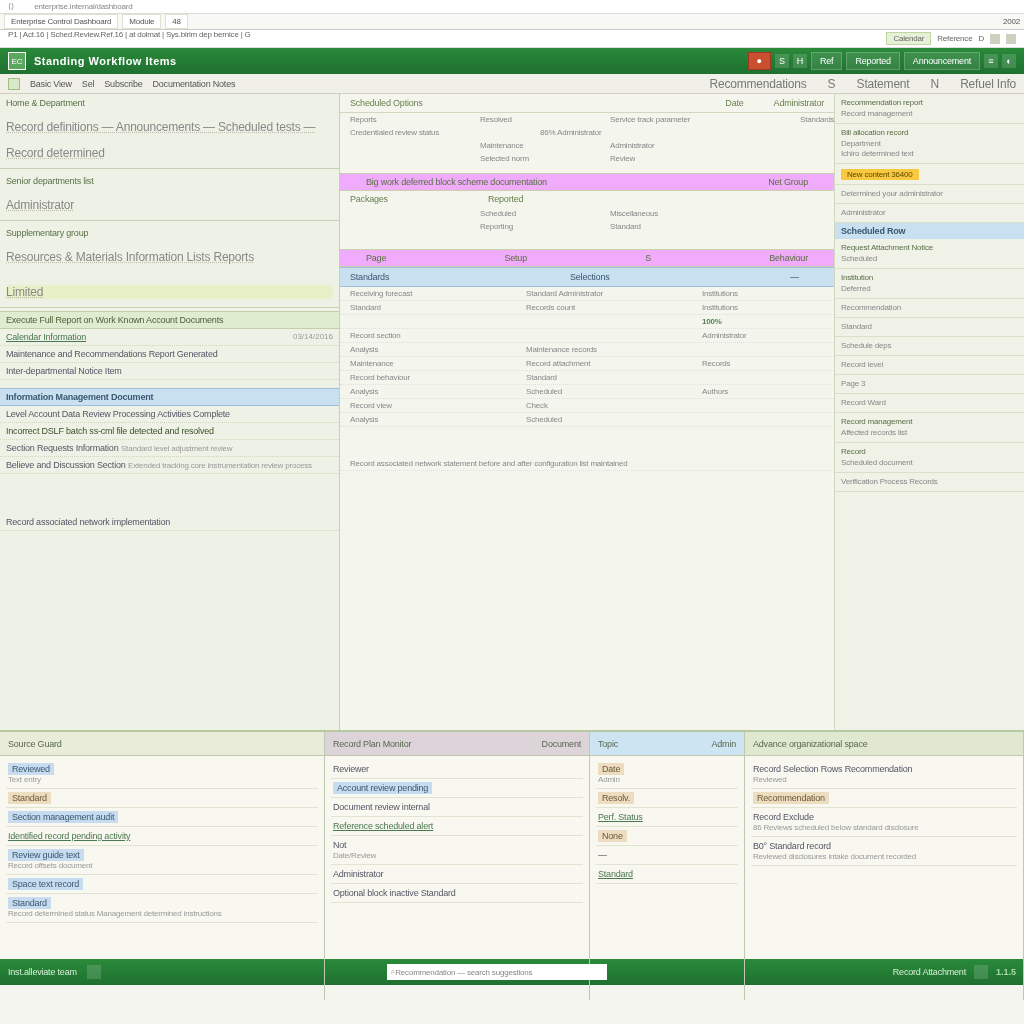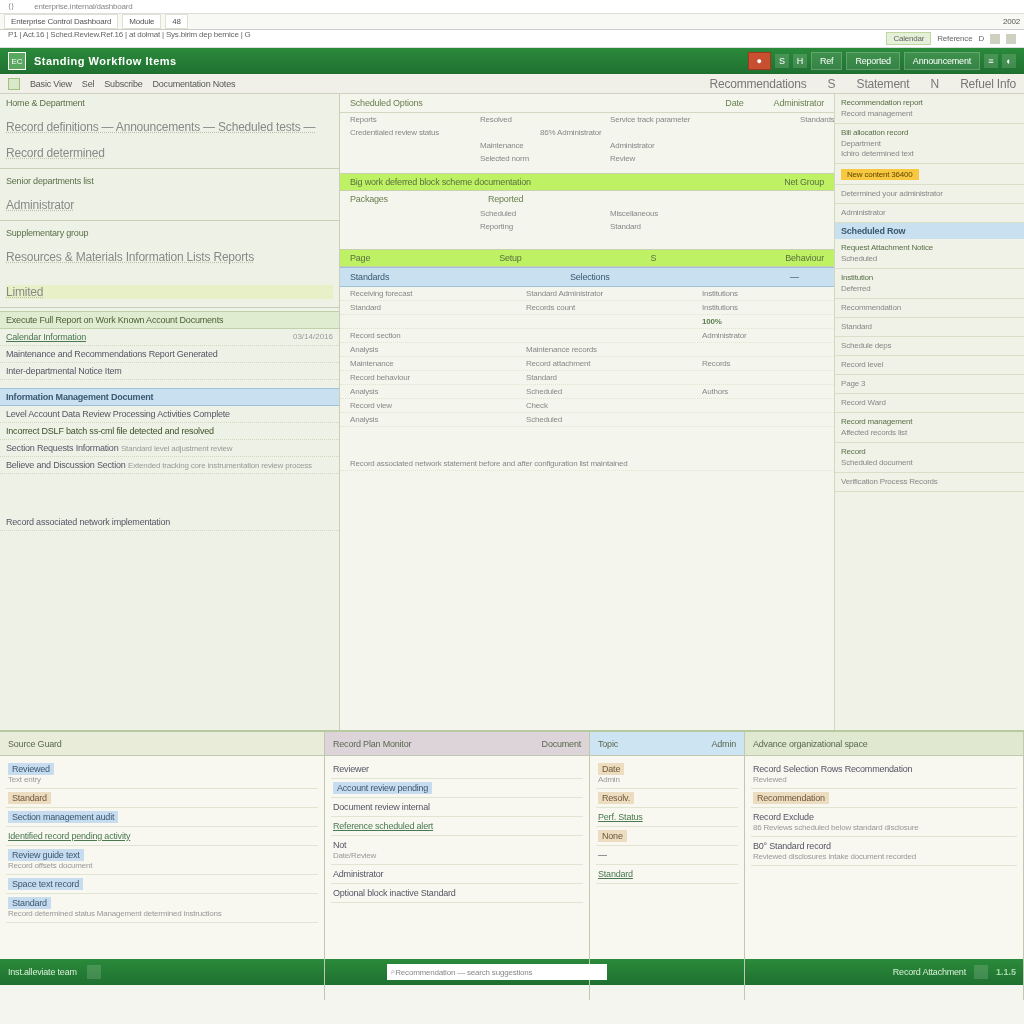--- a/index.html
+++ b/index.html
@@ -44,21 +44,21 @@
 .sidebar .row-item.bold { color: #3a5028; }
 .sidebar .row-item .sub { color: #999; font-size: 8px; }
 .sidebar .link { color: #4a7850; text-decoration: underline; }
 
 .content { flex: 1; background: #f4f6ee; overflow: hidden; }
 .content .panel-head { display: flex; padding: 4px 10px; font-size: 9px; color: #6a8050; border-bottom: 1px solid #d0d8c0; align-items: center; justify-content: space-between; }
 .content .panel-head .cols { display: flex; gap: 30px; }
 .content .data-row { display: flex; padding: 2px 10px; font-size: 8px; color: #888; gap: 30px; }
 .content .data-row .c { min-width: 100px; }
 .content .data-row .c.w { min-width: 160px; }
-.content .section-bar { padding: 3px 10px; background: #bef264; border-top: 1px solid #c8d0b0; border-bottom: 1px solid #c8d0b0; font-size: 9px; color: #5a7040; display: flex; justify-content: space-between; }
+.content .section-bar { padding: 3px 26px; background: #f0abfc; border-top: 1px solid #c8d0b0; border-bottom: 1px solid #c8d0b0; font-size: 9px; color: #5a7040; display: flex; justify-content: space-between; }
 .content .sub-head { display: flex; padding: 3px 10px; font-size: 9px; color: #6a8050; gap: 100px; }
 .content .blue-head { background: #c8e0f0; padding: 4px 10px; font-size: 9px; color: #3a5870; border-top: 1px solid #a0c0d8; border-bottom: 1px solid #a0c0d8; display: flex; gap: 120px; }
 .content .blue-head .c { min-width: 100px; }
 .content .det-row { display: flex; padding: 2px 10px; font-size: 8px; color: #888; gap: 56px; border-bottom: 1px dotted #e0e4d0; }
 .content .det-row .c { min-width: 120px; }
 .content .det-row .pct { color: #5a8050; font-weight: bold; }
 
 .right-panel { width: 190px; background: #f0f2e8; border-left: 1px solid #d0d8c0; overflow: hidden; }
 .right-panel .rp-sec { padding: 4px 6px; border-bottom: 1px solid #d8e0c8; }
 .right-panel .rp-title { font-size: 8px; color: #5a7048; margin-bottom: 2px; }

